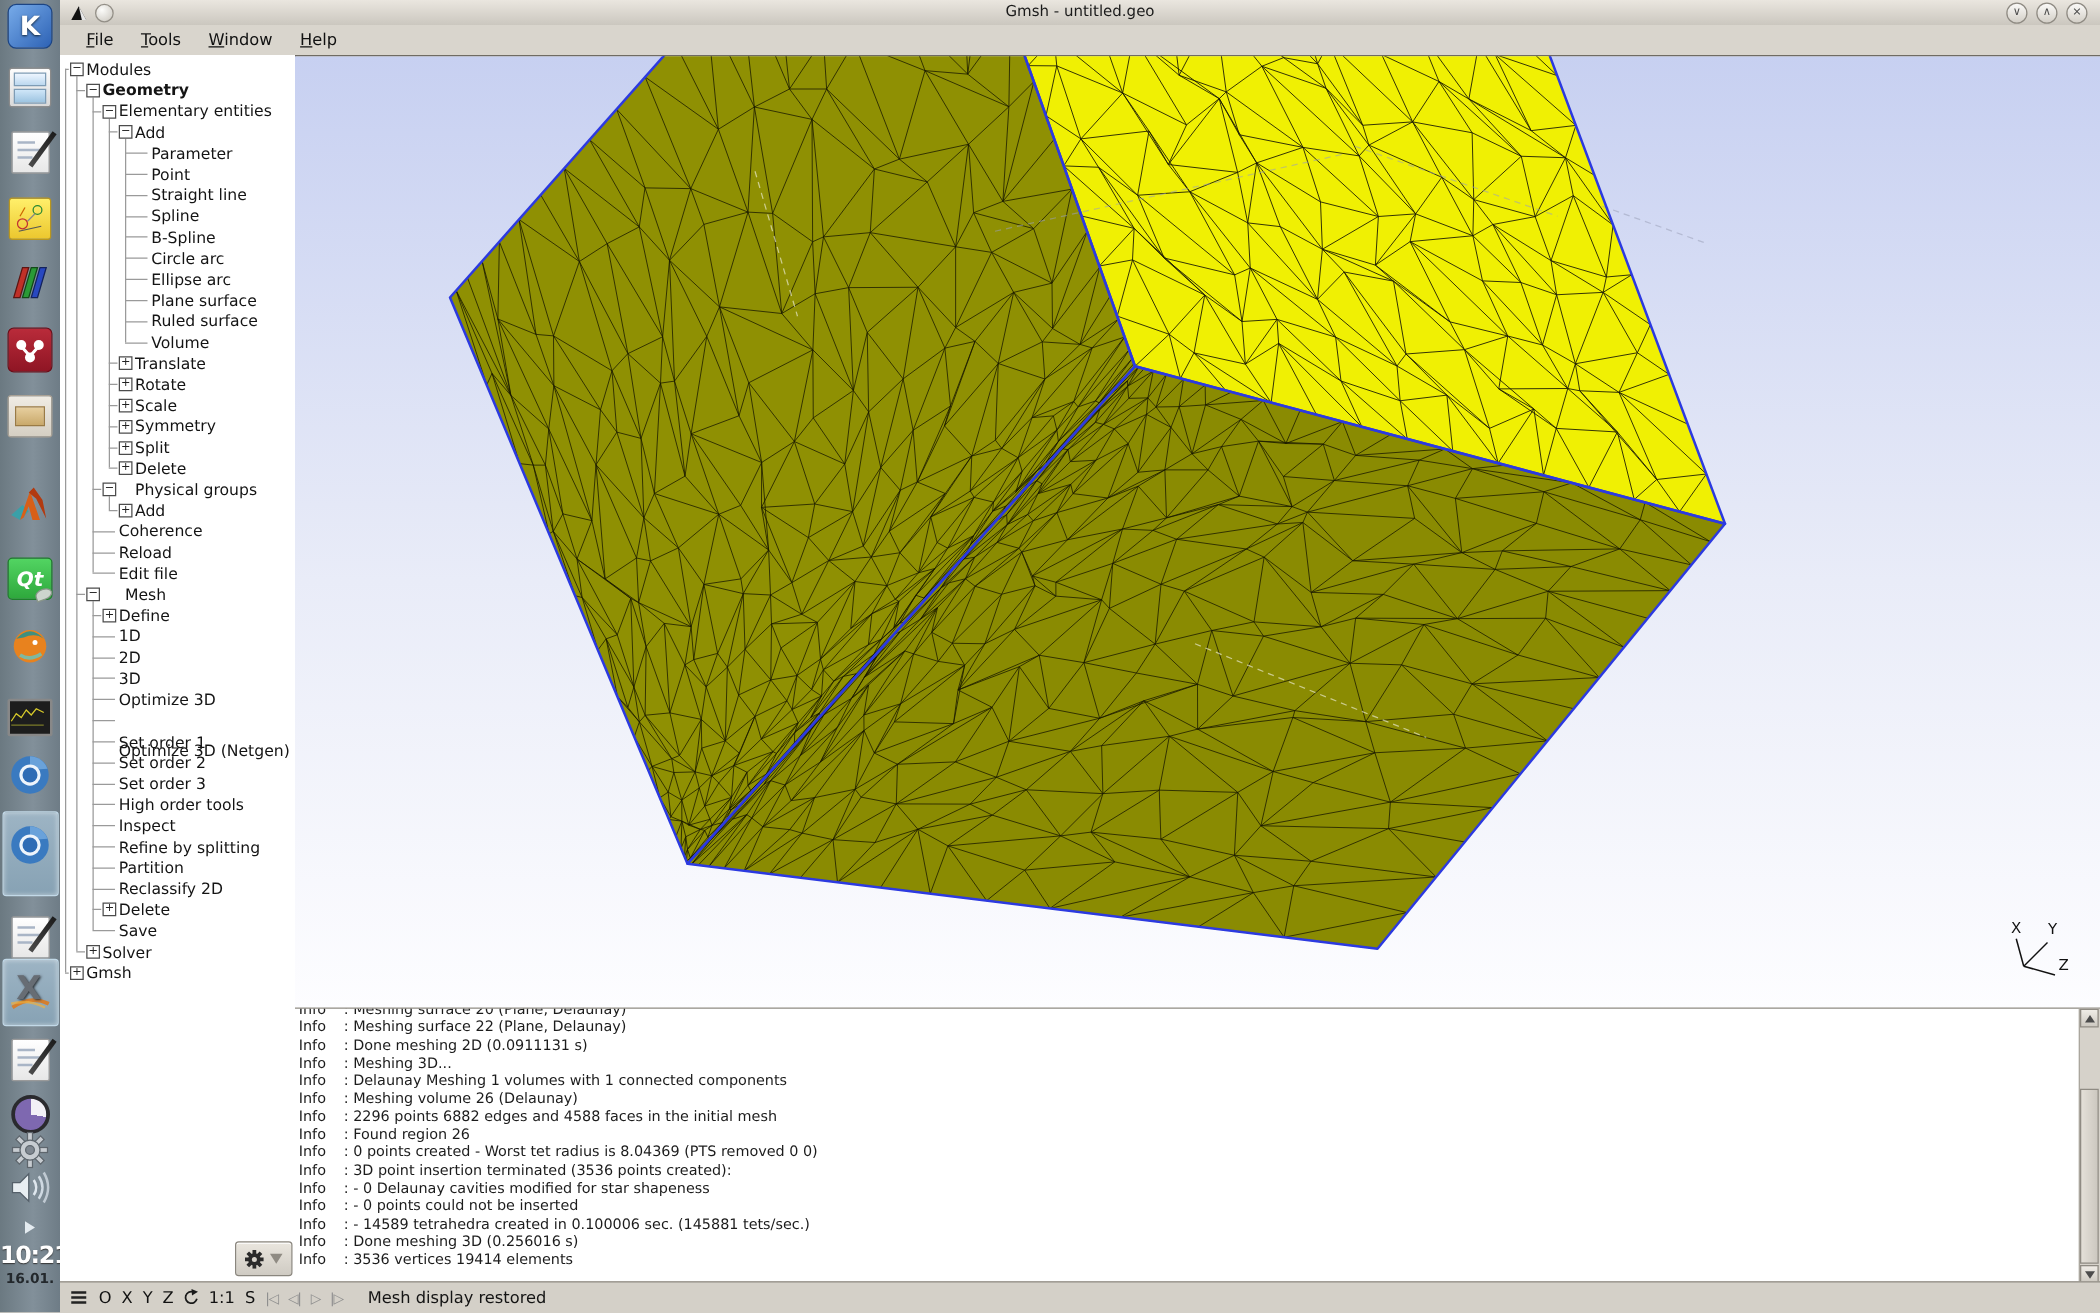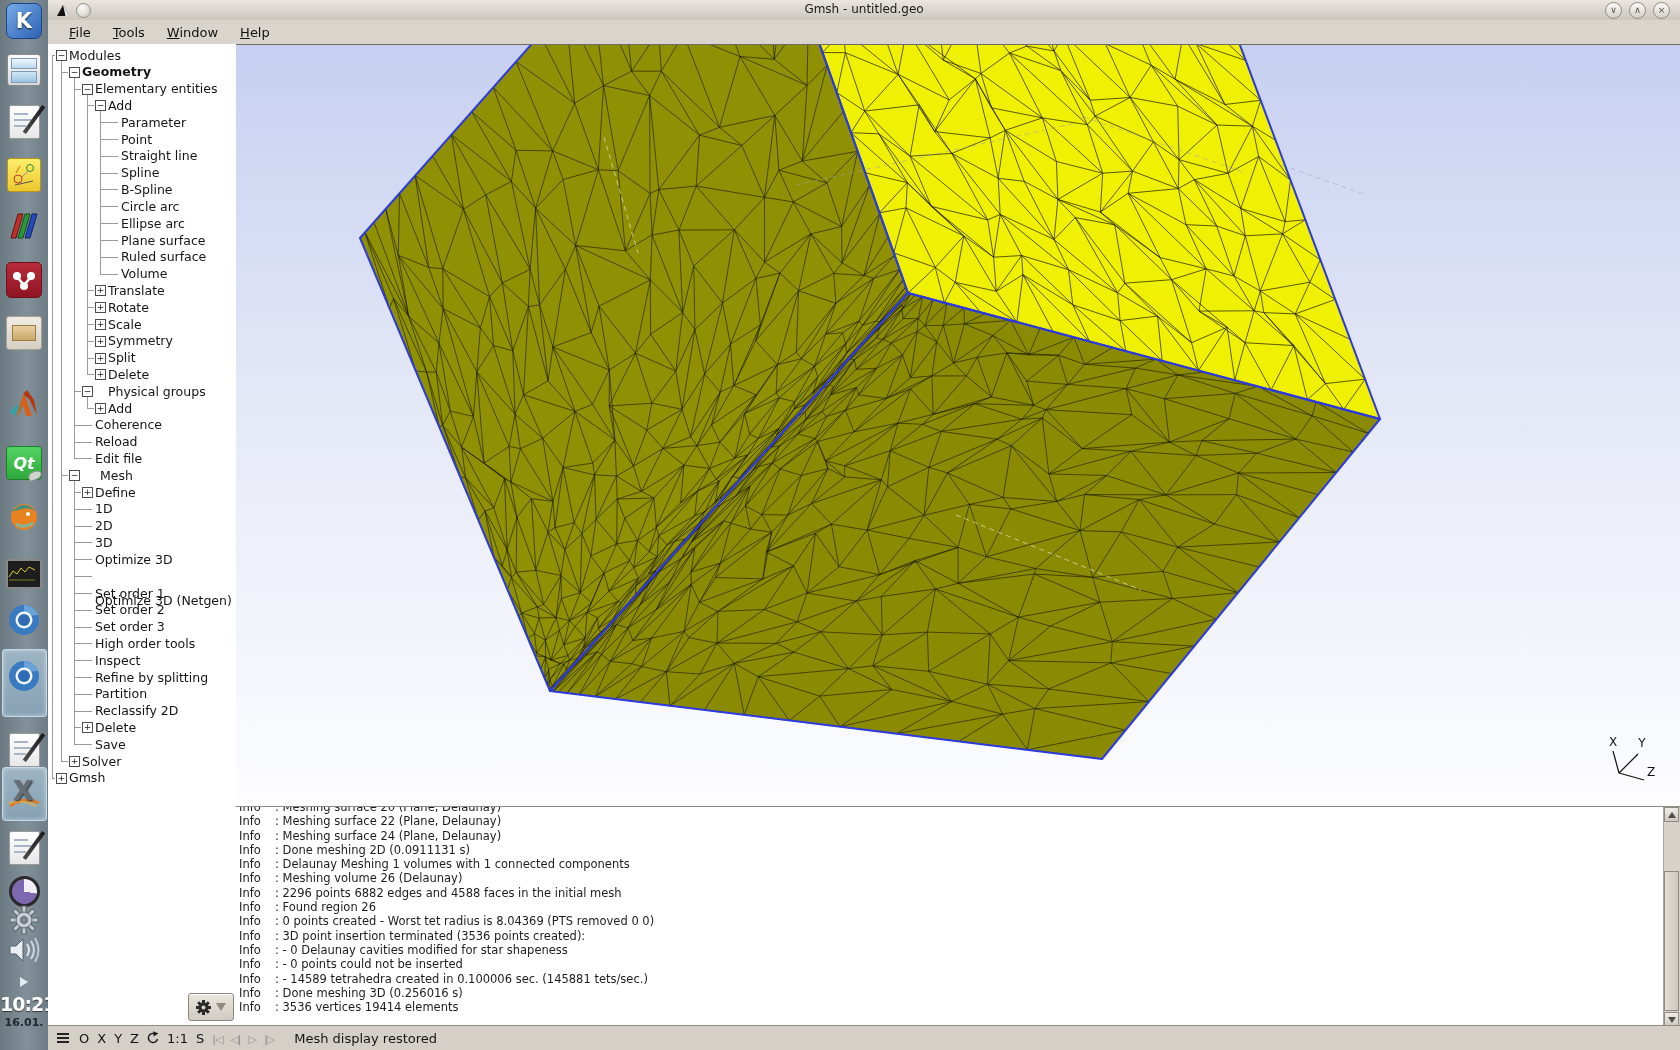--- a/index.html
+++ b/index.html
@@ -503,22 +503,22 @@
           <text x="1377" y="701" font-size="12" text-anchor="middle" fill="#111" font-family="DejaVu Sans, sans-serif">X</text>
           <text x="1406" y="702" font-size="12" text-anchor="middle" fill="#111" font-family="DejaVu Sans, sans-serif">Y</text>
           <text x="1415" y="731" font-size="12" text-anchor="middle" fill="#111" font-family="DejaVu Sans, sans-serif">Z</text>
         </svg>
     </div>
 
     <div id="console">
       <div id="console-text">
           <div class="cline" style="margin-top: -7px;"><span class="ctag">Info</span><span class="ctxt">: Meshing surface 20 (Plane, Delaunay)</span></div>
           <div class="cline"><span class="ctag">Info</span><span class="ctxt">: Meshing surface 22 (Plane, Delaunay)</span></div>
-          <div class="cline"><span class="ctag">Info</span><span class="ctxt">: Meshing surface 24 (Plane, Delaunay)</span></div>
           <div class="cline"><span class="ctag">Info</span><span class="ctxt">: Done meshing 2D (0.0911131 s)</span></div>
+          <div class="cline"><span class="ctag">Info</span><span class="ctxt">: Meshing 3D...</span></div>
           <div class="cline"><span class="ctag">Info</span><span class="ctxt">: Delaunay Meshing 1 volumes with 1 connected components</span></div>
           <div class="cline"><span class="ctag">Info</span><span class="ctxt">: Meshing volume 26 (Delaunay)</span></div>
           <div class="cline"><span class="ctag">Info</span><span class="ctxt">: 2296 points 6882 edges and 4588 faces in the initial mesh</span></div>
           <div class="cline"><span class="ctag">Info</span><span class="ctxt">: Found region 26</span></div>
           <div class="cline"><span class="ctag">Info</span><span class="ctxt">: 0 points created - Worst tet radius is 8.04369 (PTS removed 0 0)</span></div>
           <div class="cline"><span class="ctag">Info</span><span class="ctxt">: 3D point insertion terminated (3536 points created):</span></div>
           <div class="cline"><span class="ctag">Info</span><span class="ctxt">:  - 0 Delaunay cavities modified for star shapeness</span></div>
           <div class="cline"><span class="ctag">Info</span><span class="ctxt">:  - 0 points could not be inserted</span></div>
           <div class="cline"><span class="ctag">Info</span><span class="ctxt">:  - 14589 tetrahedra created in 0.100006 sec. (145881 tets/sec.)</span></div>
           <div class="cline"><span class="ctag">Info</span><span class="ctxt">: Done meshing 3D (0.256016 s)</span></div>

